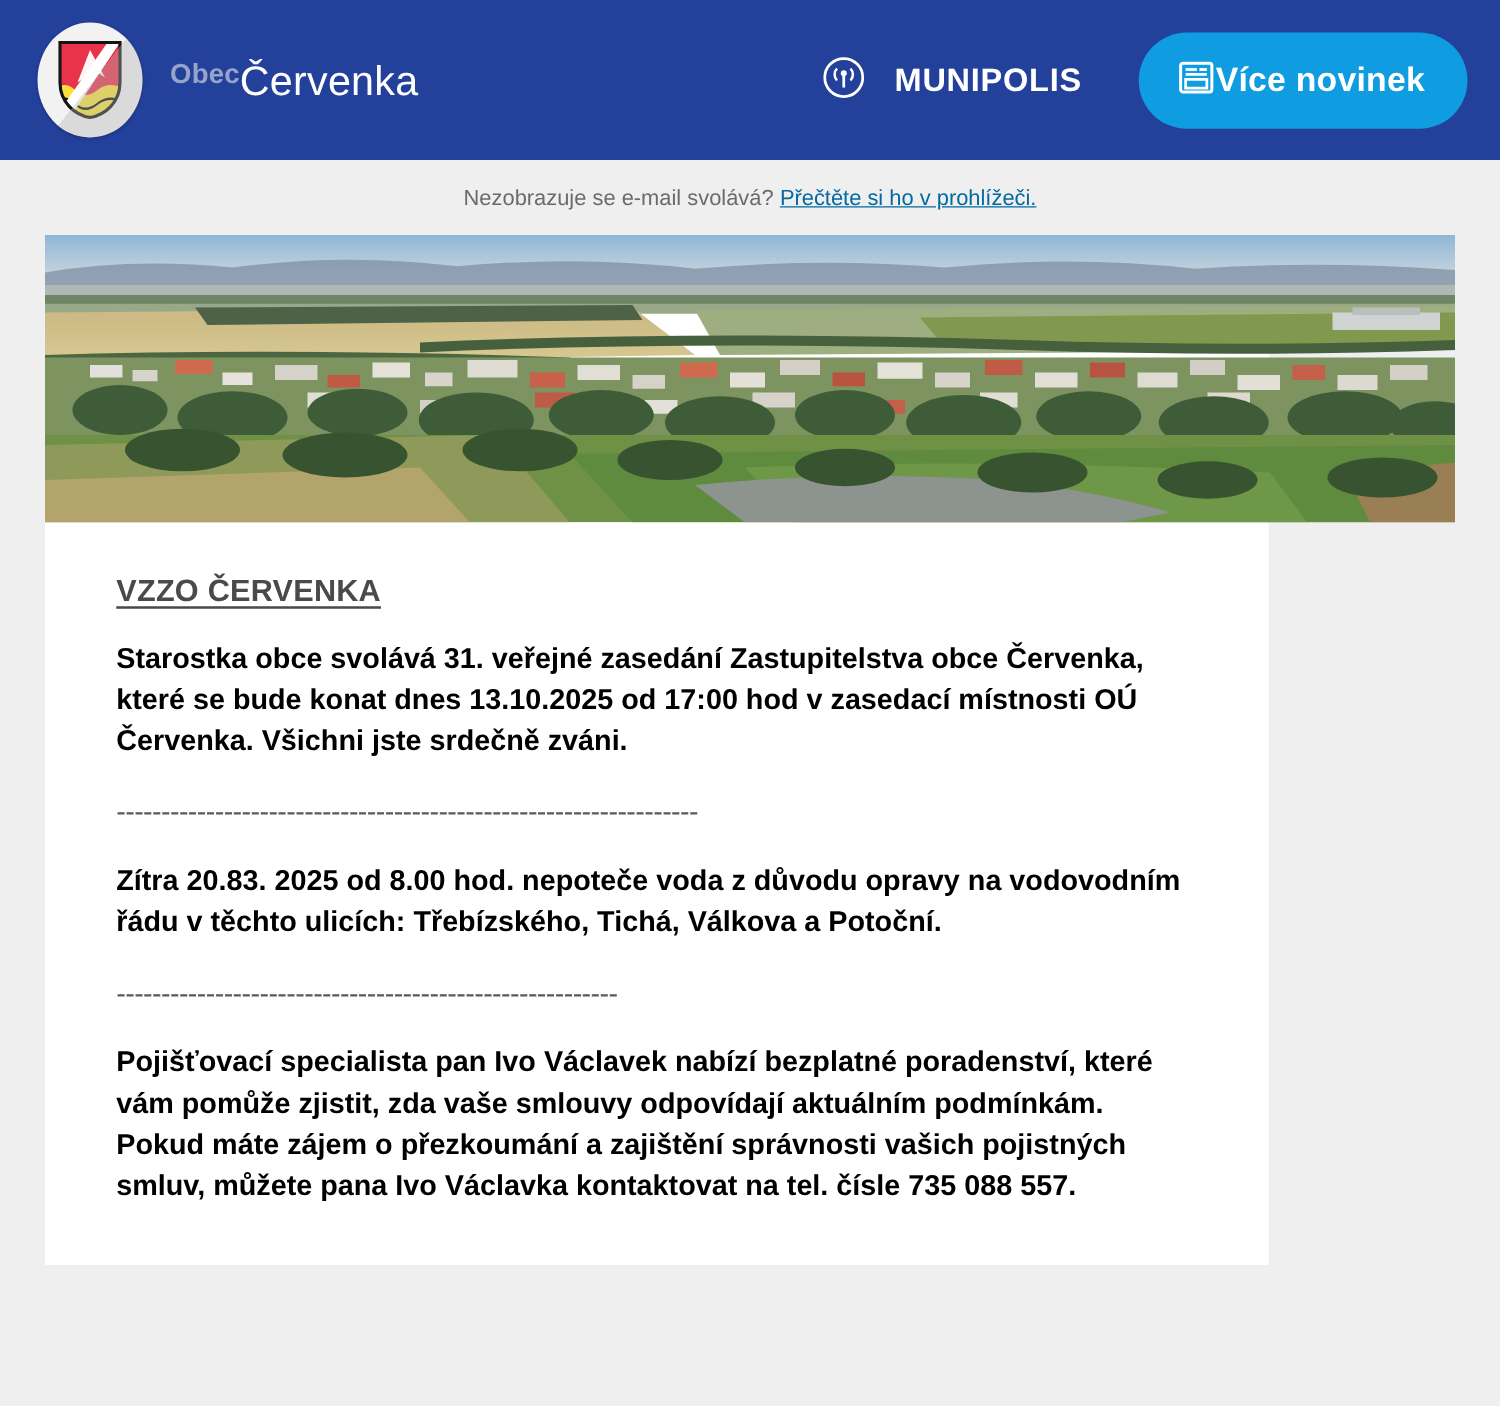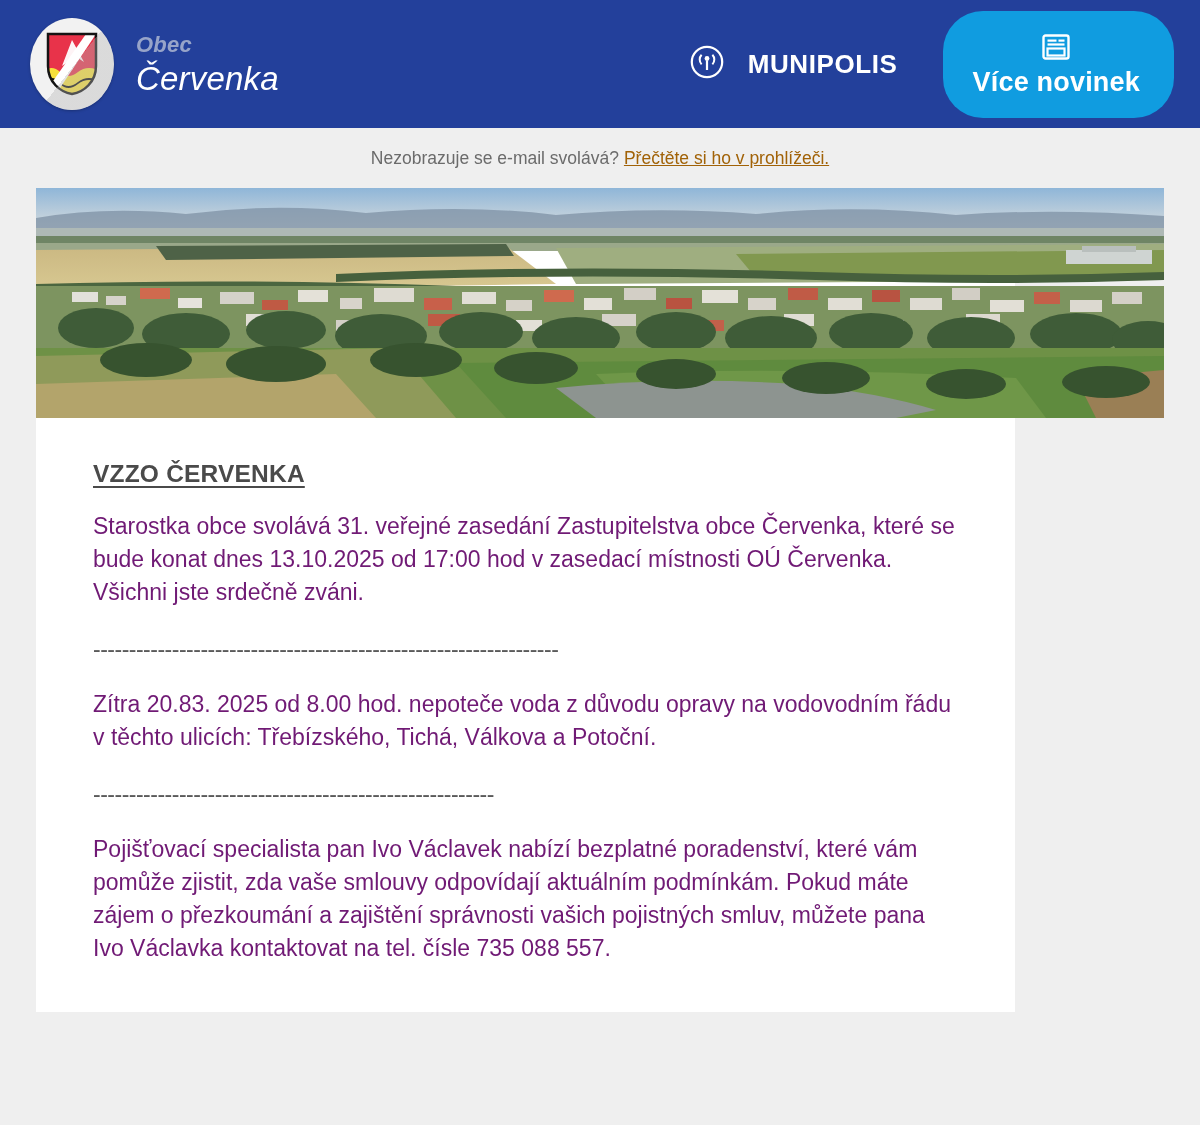--- a/index.html
+++ b/index.html
@@ -50,24 +50,23 @@
     position: absolute;
     left: 0; top: 0; right: 0; bottom: 0;
     background: linear-gradient(128deg, rgba(255,255,255,0) 52%, rgba(180,180,180,.38) 52%);
     border-radius: 50%;
     pointer-events: none;
   }
   .crest-svg { display: block; }
 
   .brand-text {
     display: flex;
-    flex-direction: column;
+    flex-direction: row;
     justify-content: center;
     line-height: 1;
-    font-style: italic;
   }
   .brand-sub {
     font-size: 22px;
     font-weight: 700;
     color: #97a4c9;
     letter-spacing: .2px;
     margin-bottom: 6px;
   }
   .brand-name {
     font-size: 33px;
@@ -99,42 +98,41 @@
   .btn-more {
     display: flex;
     align-items: center;
     background: #109CE0;
     border: none;
     border-radius: 40px;
     padding: 20px 34px 20px 30px;
     cursor: pointer;
     color: #fff;
     text-decoration: none;
-    flex-direction: column;
   }
   .btn-more-label {
     font-size: 27px;
     font-weight: 700;
     color: #ffffff;
     letter-spacing: .2px;
     white-space: nowrap;
   }
 
   
   .preheader {
     height: 60px;
     background: #efefef;
     display: flex;
     align-items: center;
     justify-content: center;
     font-size: 17.5px;
     color: #6b6b6b;
   }
   .preheader-link {
-    color: #a16207;
+    color: #0369a1;
     text-decoration: underline;
     margin-left: 5px;
     cursor: pointer;
   }
 
   
   .card-scroll {
     padding: 0 36px;
     height: calc(1125px - 128px - 60px);
     overflow: hidden;
@@ -163,23 +161,23 @@
     color: #4a4a4a;
     margin: 12px 0 22px 0;
     text-decoration: underline;
     text-underline-offset: 4px;
     letter-spacing: .2px;
   }
 
   p.body-text {
     font-size: 23px;
     line-height: 1.43;
-    color: #701a75;
+    color: #000000;
     margin: 12px 0 28px 0;
-    font-weight: 400;
+    font-weight: 700;
   }
 
   .divider {
     font-size: 23px;
     line-height: 1.1;
     color: #5a5a5a;
     margin: 10px 0 26px 0;
     letter-spacing: -.5px;
     white-space: nowrap;
     overflow: hidden;

